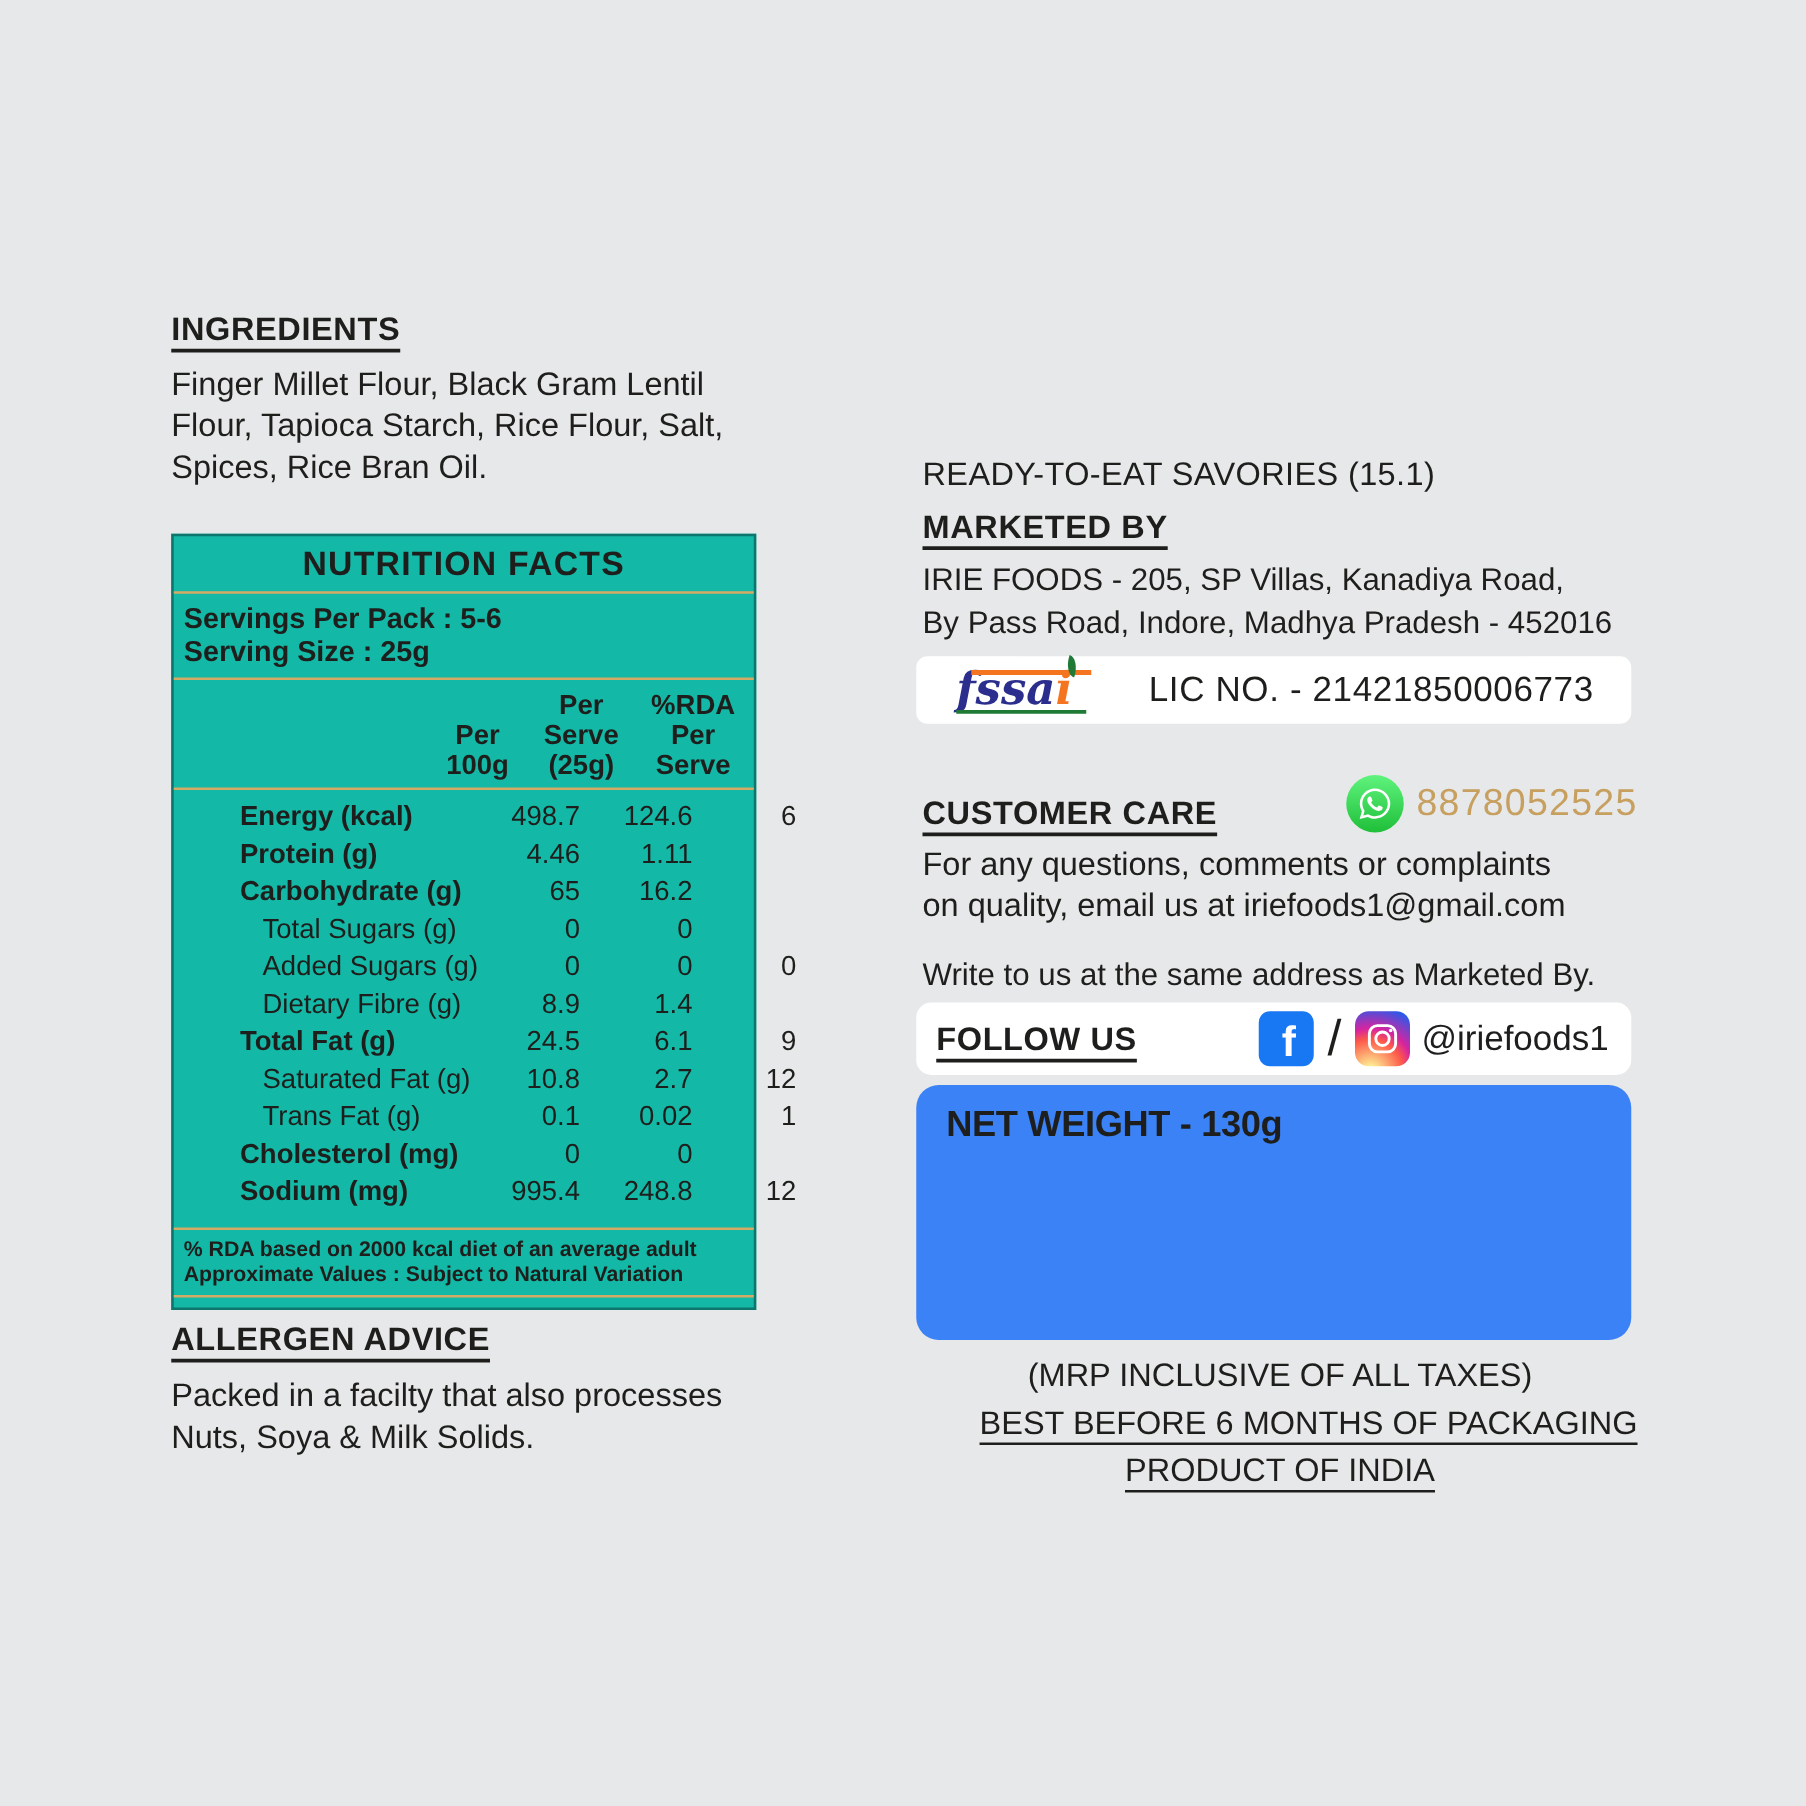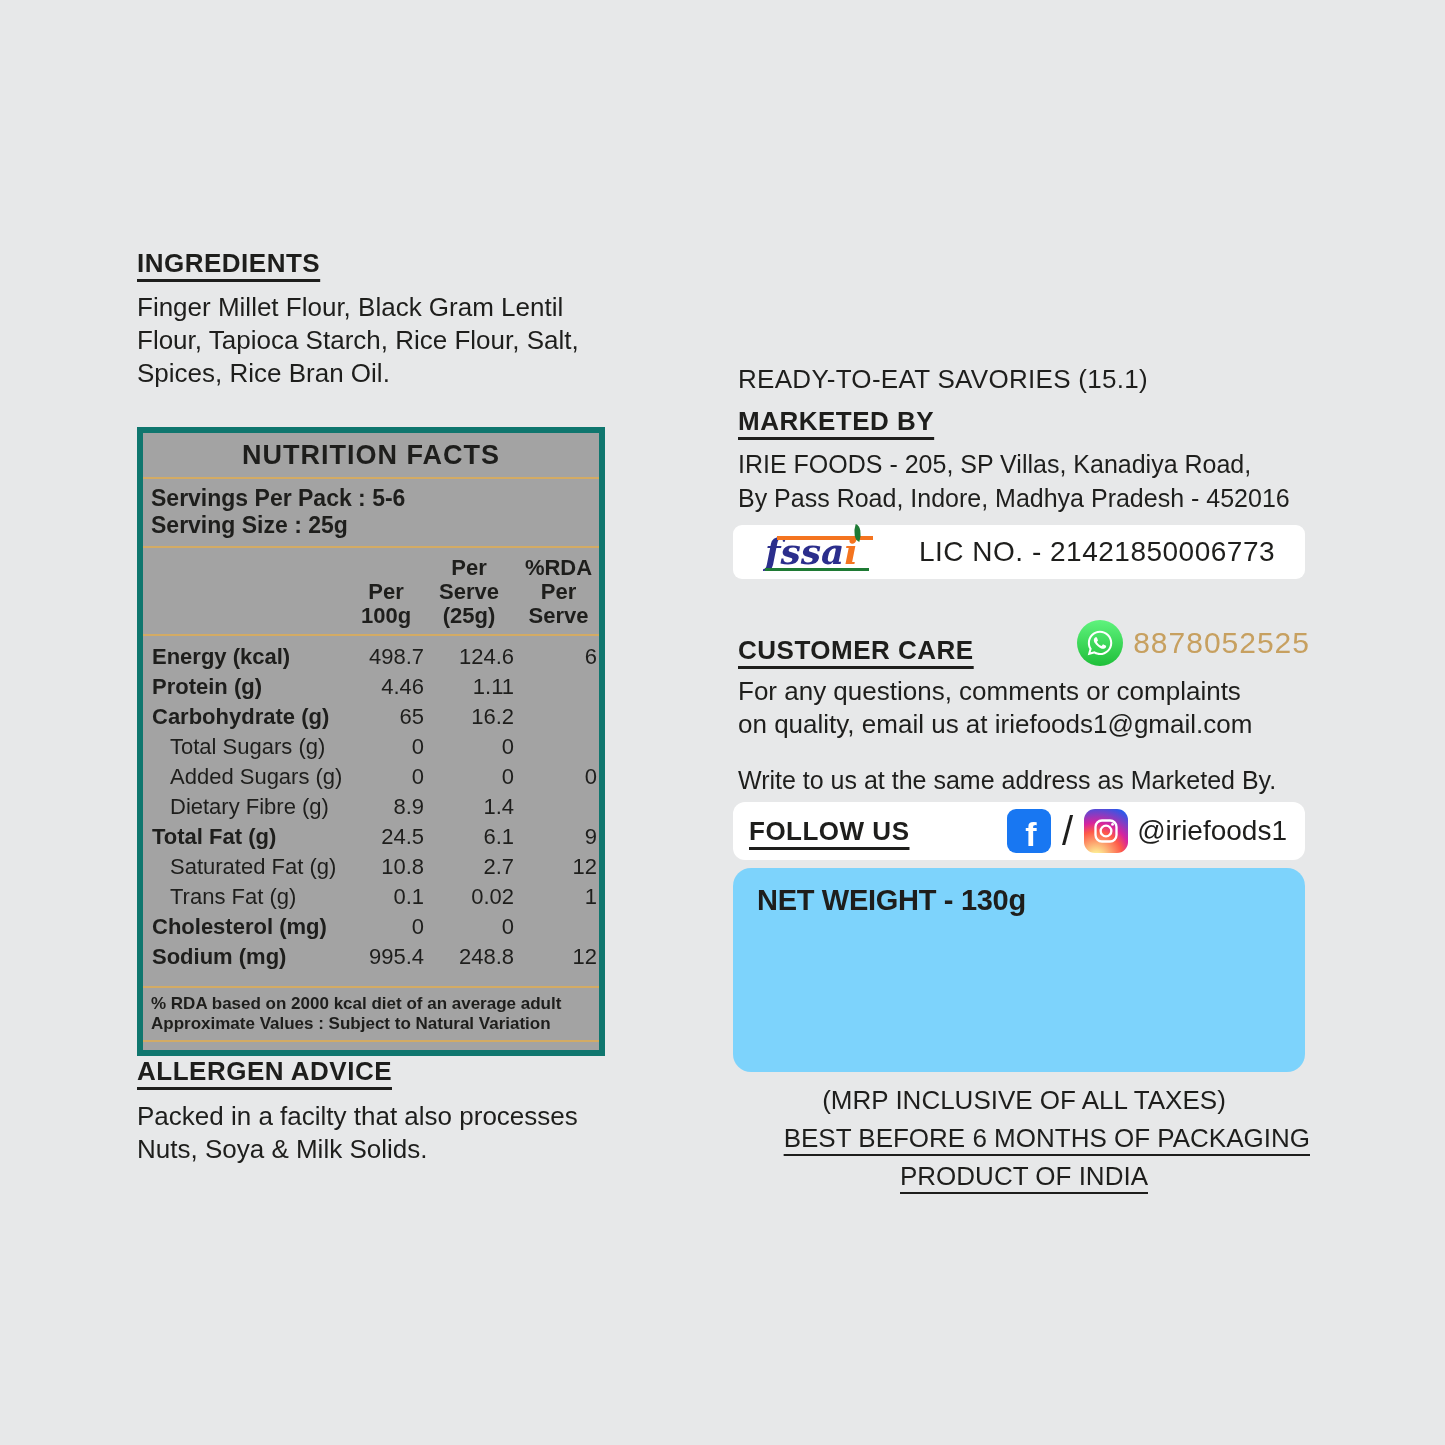--- a/index.html
+++ b/index.html
@@ -9,26 +9,26 @@
   .hd{font-size:26px;font-weight:700;letter-spacing:.5px;
       text-decoration:underline;text-underline-offset:7px;text-decoration-thickness:2.5px;}
   .body-txt{font-size:26px;line-height:33px;}
 
   
   .ingredients{position:absolute;left:137px;top:248px;width:600px;}
   .ingredients .body-txt{margin-top:12px;}
   .ingredients .note{font-size:24px;margin-top:3px;}
 
   .nt{position:absolute;left:137px;top:427px;width:468px;box-sizing:border-box;
-      background:#a3a3a3;border:6px solid #0f766e;}
+      background:#14b8a6;border:2px solid #0f766e;}
   .nt-title{font-size:27px;font-weight:700;text-align:center;letter-spacing:1px;
             padding:7px 0 6px;border-bottom:2px solid #d3ab64;}
   .nt-serv{font-size:23px;font-weight:700;line-height:27px;padding:6px 0 7px 8px;
            border-bottom:2px solid #d3ab64;}
-  .nt-grid{display:grid;grid-template-columns:205px 76px 90px 93px;}
+  .nt-grid{display:grid;grid-template-columns:205px 76px 90px 93px;padding-left:44px;}
   .nt-head{border-bottom:2px solid #d3ab64;padding:8px 0 6px;}
   .nt-head .c{font-size:22px;font-weight:700;line-height:24px;text-align:center;align-self:end;}
   .nt-head .c4{padding-right:4px;}
   .nt-rows{padding:6px 0 14px;}
   .nt-row{font-size:22px;line-height:30px;}
   .nt-row .lbl{padding-left:9px;}
   .nt-row.bold .lbl{font-weight:700;}
   .nt-row.indent .lbl{padding-left:27px;}
   .nt-row .num{text-align:right;}
   .nt-row .n4{padding-right:10px;}
@@ -71,21 +71,21 @@
   .fb-icon{width:44px;height:44px;border-radius:9px;background:#1877f2;color:#fff;
            display:flex;align-items:flex-end;justify-content:center;overflow:hidden;}
   .fb-icon span{font-size:34px;font-weight:700;line-height:38px;transform:translateX(2px);}
   .slash{font-size:40px;font-weight:300;margin:0 2px;}
   .ig-icon{width:44px;height:44px;border-radius:11px;
            background:radial-gradient(circle at 28% 110%,#fdf497 0%,#fdf497 6%,#fd5949 45%,#d6249f 60%,#285AEB 92%);
            display:flex;align-items:center;justify-content:center;}
   .ig-icon svg{width:28px;height:28px;}
   .handle{font-size:28px;}
 
-  .net-box{position:absolute;left:733px;top:868px;width:572px;height:204px;background:#7dd3fc;
+  .net-box{position:absolute;left:733px;top:868px;width:572px;height:204px;background:#3b82f6;
            border-radius:18px;box-sizing:border-box;padding:16px 0 0 24px;}
   .net-box .nw{font-size:29px;font-weight:700;letter-spacing:-.3px;}
 
   .mrp{position:absolute;left:738px;top:1085px;width:572px;text-align:center;font-size:26px;}
   .best{position:absolute;left:738px;top:1123px;width:572px;text-align:right;font-size:26px;}
   .origin{position:absolute;left:738px;top:1161px;width:572px;text-align:center;font-size:26px;}
   .uline{text-decoration:underline;text-underline-offset:7px;text-decoration-thickness:2px;}
 </style>
 </head>
 <body>

